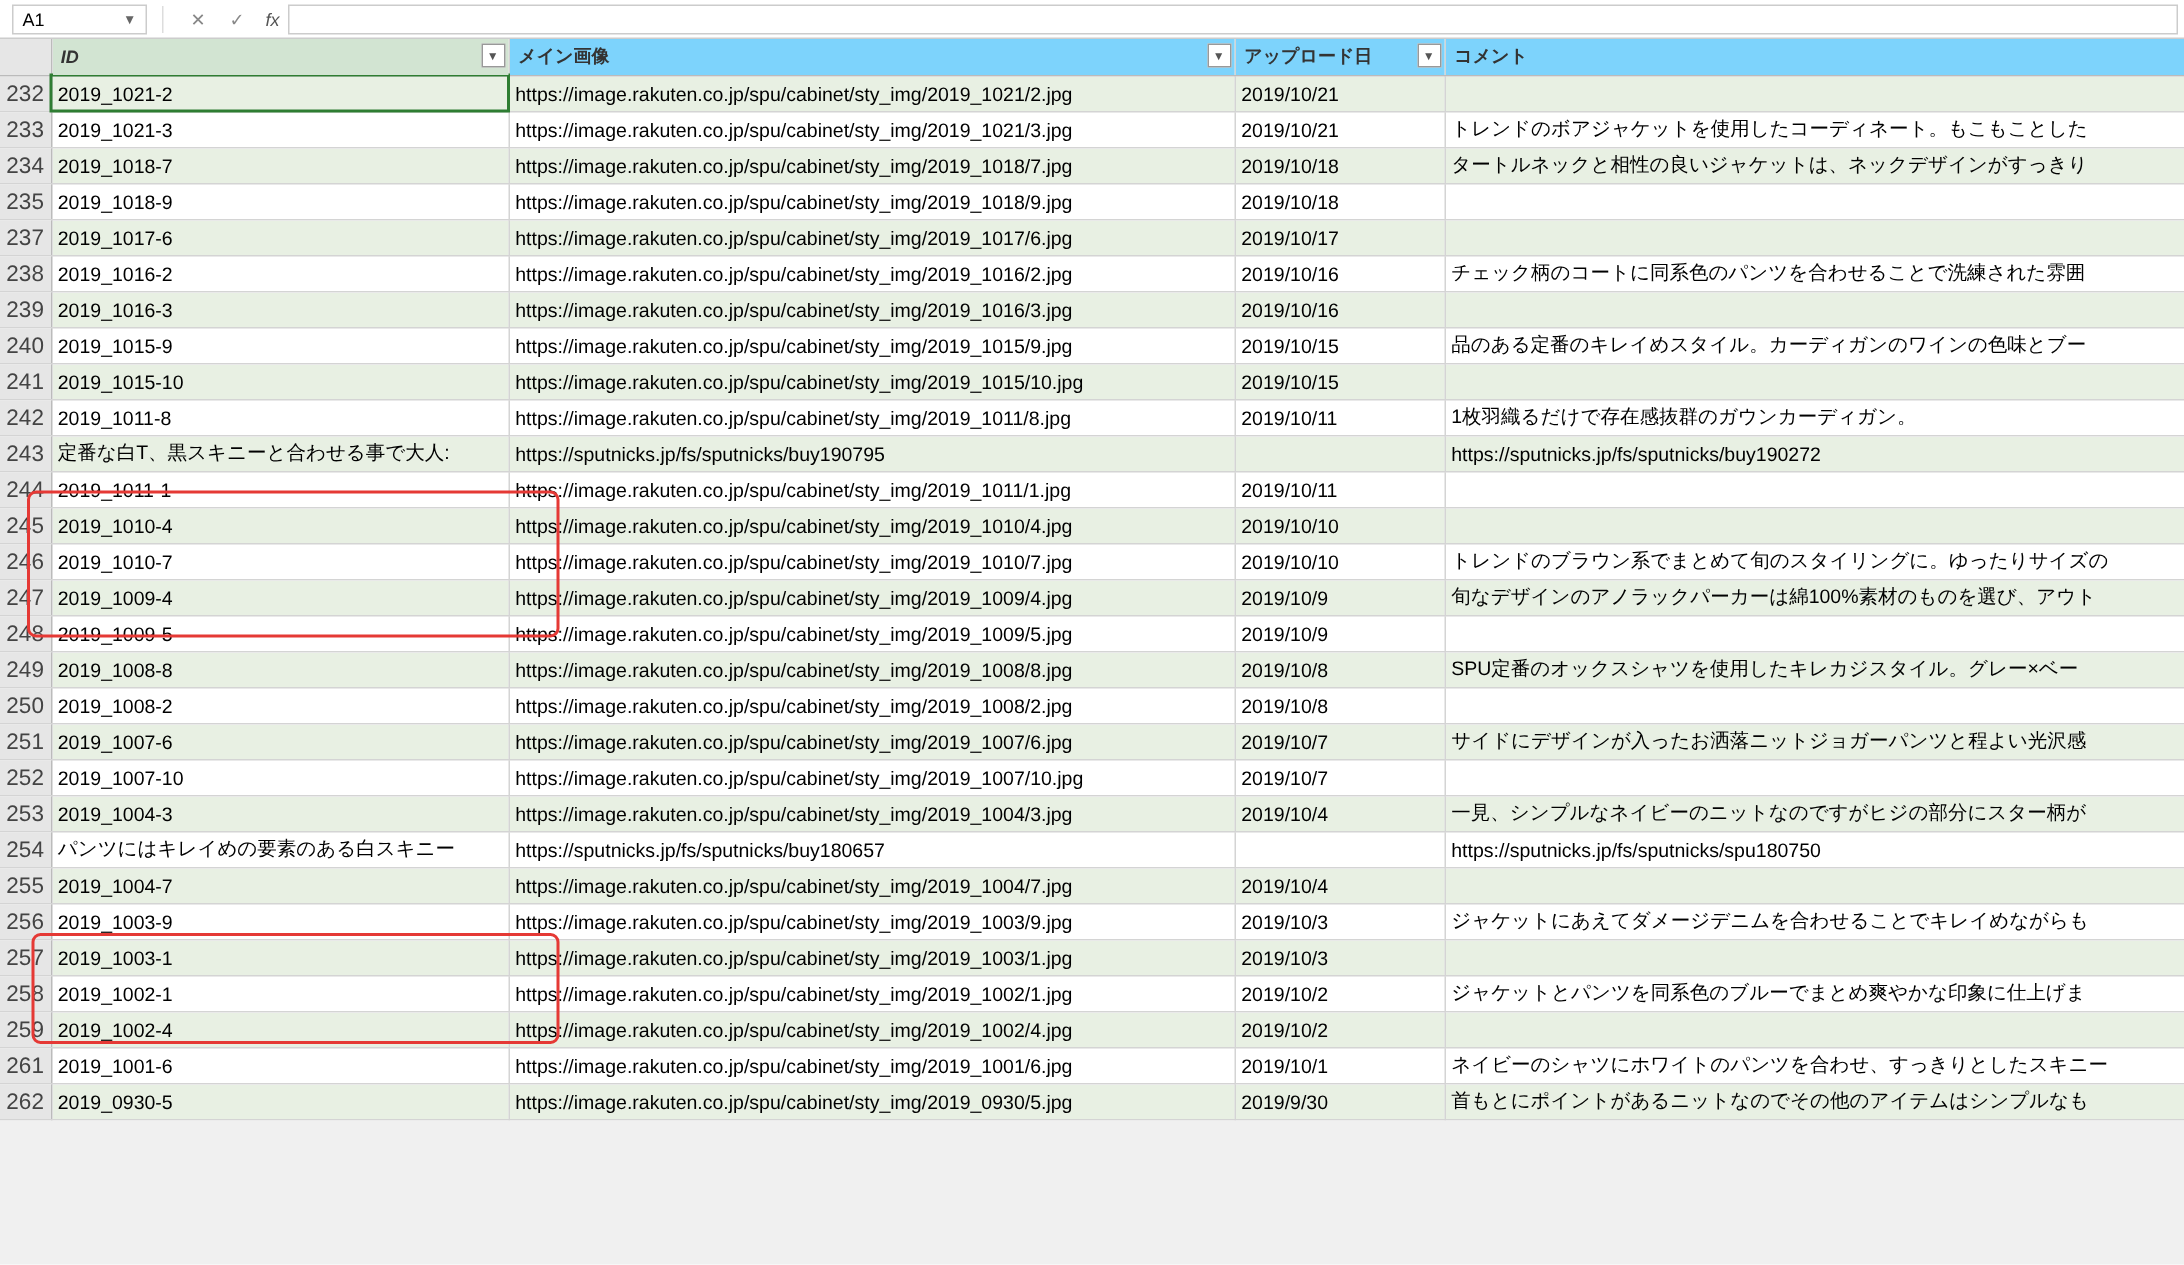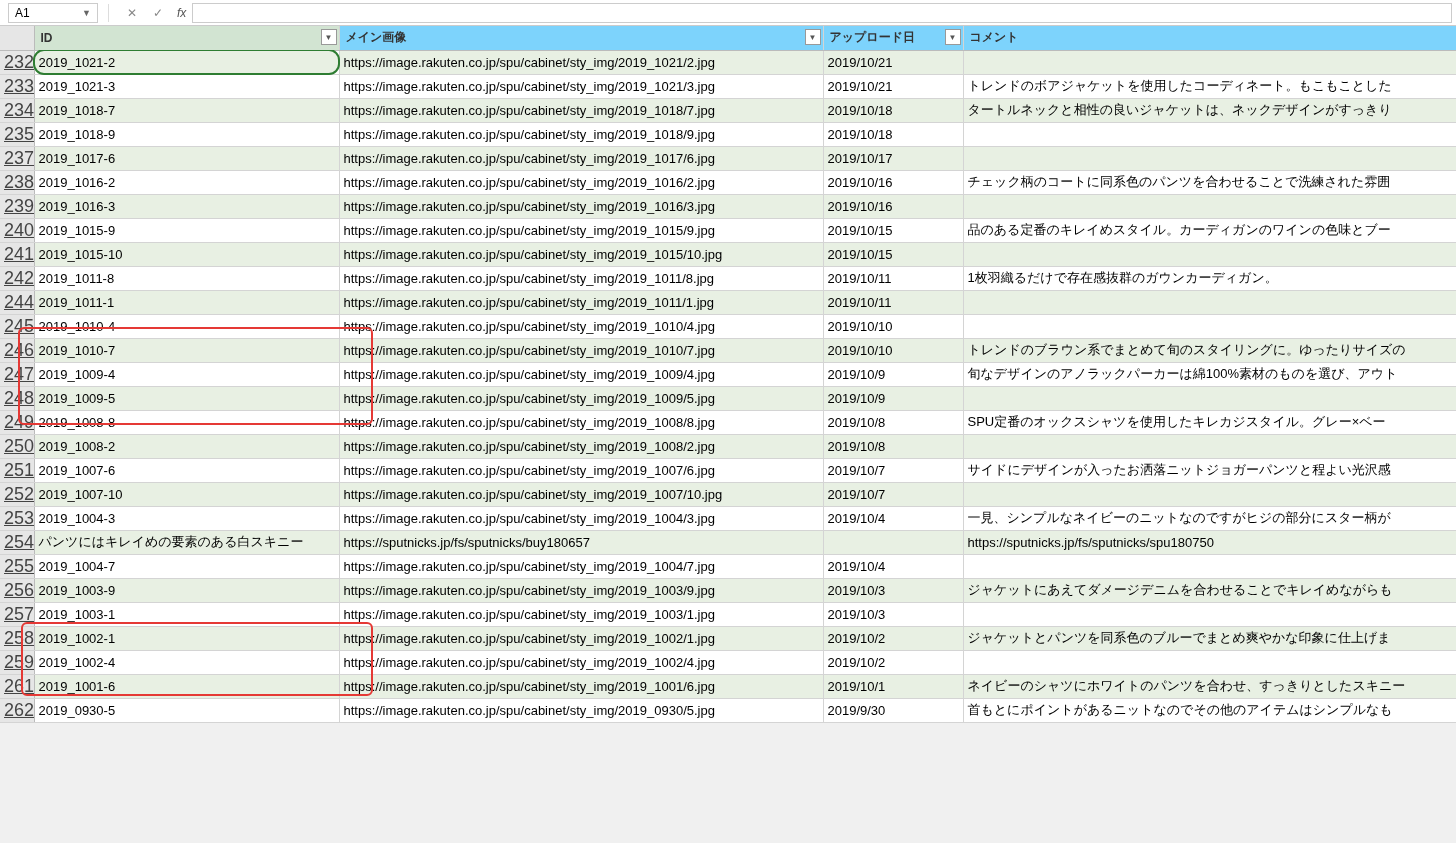--- a/index.html
+++ b/index.html
@@ -80,61 +80,60 @@
   white-space: nowrap;
   overflow: hidden;
   text-align: left;
   font-size: 13px;
   vertical-align: middle;
 }
 .rowhead {
   width: 34px;
   background: #e6e6e6;
   text-align: center;
-  font-size: 18px;
+  font-size: 15px;
   color: #444;
   border-right: 1px solid #bbb;
-  text-decoration: underline;
 }
 .colhead {
   background: #7dd3fc;
   border-bottom: 1px solid #bbb;
   font-size: 12px;
   color: #333;
   position: relative;
   padding-left: 6px;
 }
 .corner {
   background: #e6e6e6;
   border-right: 1px solid #bbb;
   border-bottom: 1px solid #bbb;
 }
 .colhead.selected {
   background: #d2e4d2;
+  font-style: italic;
 }
 .filter-btn {
   position: absolute;
   right: 2px;
   top: 3px;
   width: 16px;
   height: 16px;
   border: 1px solid #999;
   background: #fff;
   font-size: 8px;
   display: flex;
   align-items: center;
   justify-content: center;
   color: #555;
 }
 tbody tr:nth-child(odd) td.cell { background: #e8f0e3; }
 tbody tr:nth-child(even) td.cell { background: #ffffff; }
 tbody tr:first-child td.cell.c-id {
   outline: 2px solid #2e7d32;
   outline-offset: -1px;
-  border-radius: 10px;
 }
 .c-date { text-align: left; padding-right: 6px; }
 .highlight-box {
   position: absolute;
   border: 2px solid #e53935;
   border-radius: 6px;
   pointer-events: none;
   z-index: 10;
 }
 </style>
@@ -247,20 +246,27 @@
           <td class="cell c-comment"></td>
         </tr>
         <tr>
           <td class="rowhead">242</td>
           <td class="cell c-id">2019_1011-8</td>
           <td class="cell c-img">https://image.rakuten.co.jp/spu/cabinet/sty_img/2019_1011/8.jpg</td>
           <td class="cell c-date">2019/10/11</td>
           <td class="cell c-comment">1枚羽織るだけで存在感抜群のガウンカーディガン。</td>
         </tr>
         <tr>
+          <td class="rowhead">243</td>
+          <td class="cell c-id">定番な白T、黒スキニーと合わせる事で大人:</td>
+          <td class="cell c-img">https://sputnicks.jp/fs/sputnicks/buy190795</td>
+          <td class="cell c-date"></td>
+          <td class="cell c-comment">https://sputnicks.jp/fs/sputnicks/buy190272</td>
+        </tr>
+        <tr>
           <td class="rowhead">244</td>
           <td class="cell c-id">2019_1011-1</td>
           <td class="cell c-img">https://image.rakuten.co.jp/spu/cabinet/sty_img/2019_1011/1.jpg</td>
           <td class="cell c-date">2019/10/11</td>
           <td class="cell c-comment"></td>
         </tr>
         <tr>
           <td class="rowhead">245</td>
           <td class="cell c-id">2019_1010-4</td>
           <td class="cell c-img">https://image.rakuten.co.jp/spu/cabinet/sty_img/2019_1010/4.jpg</td>

